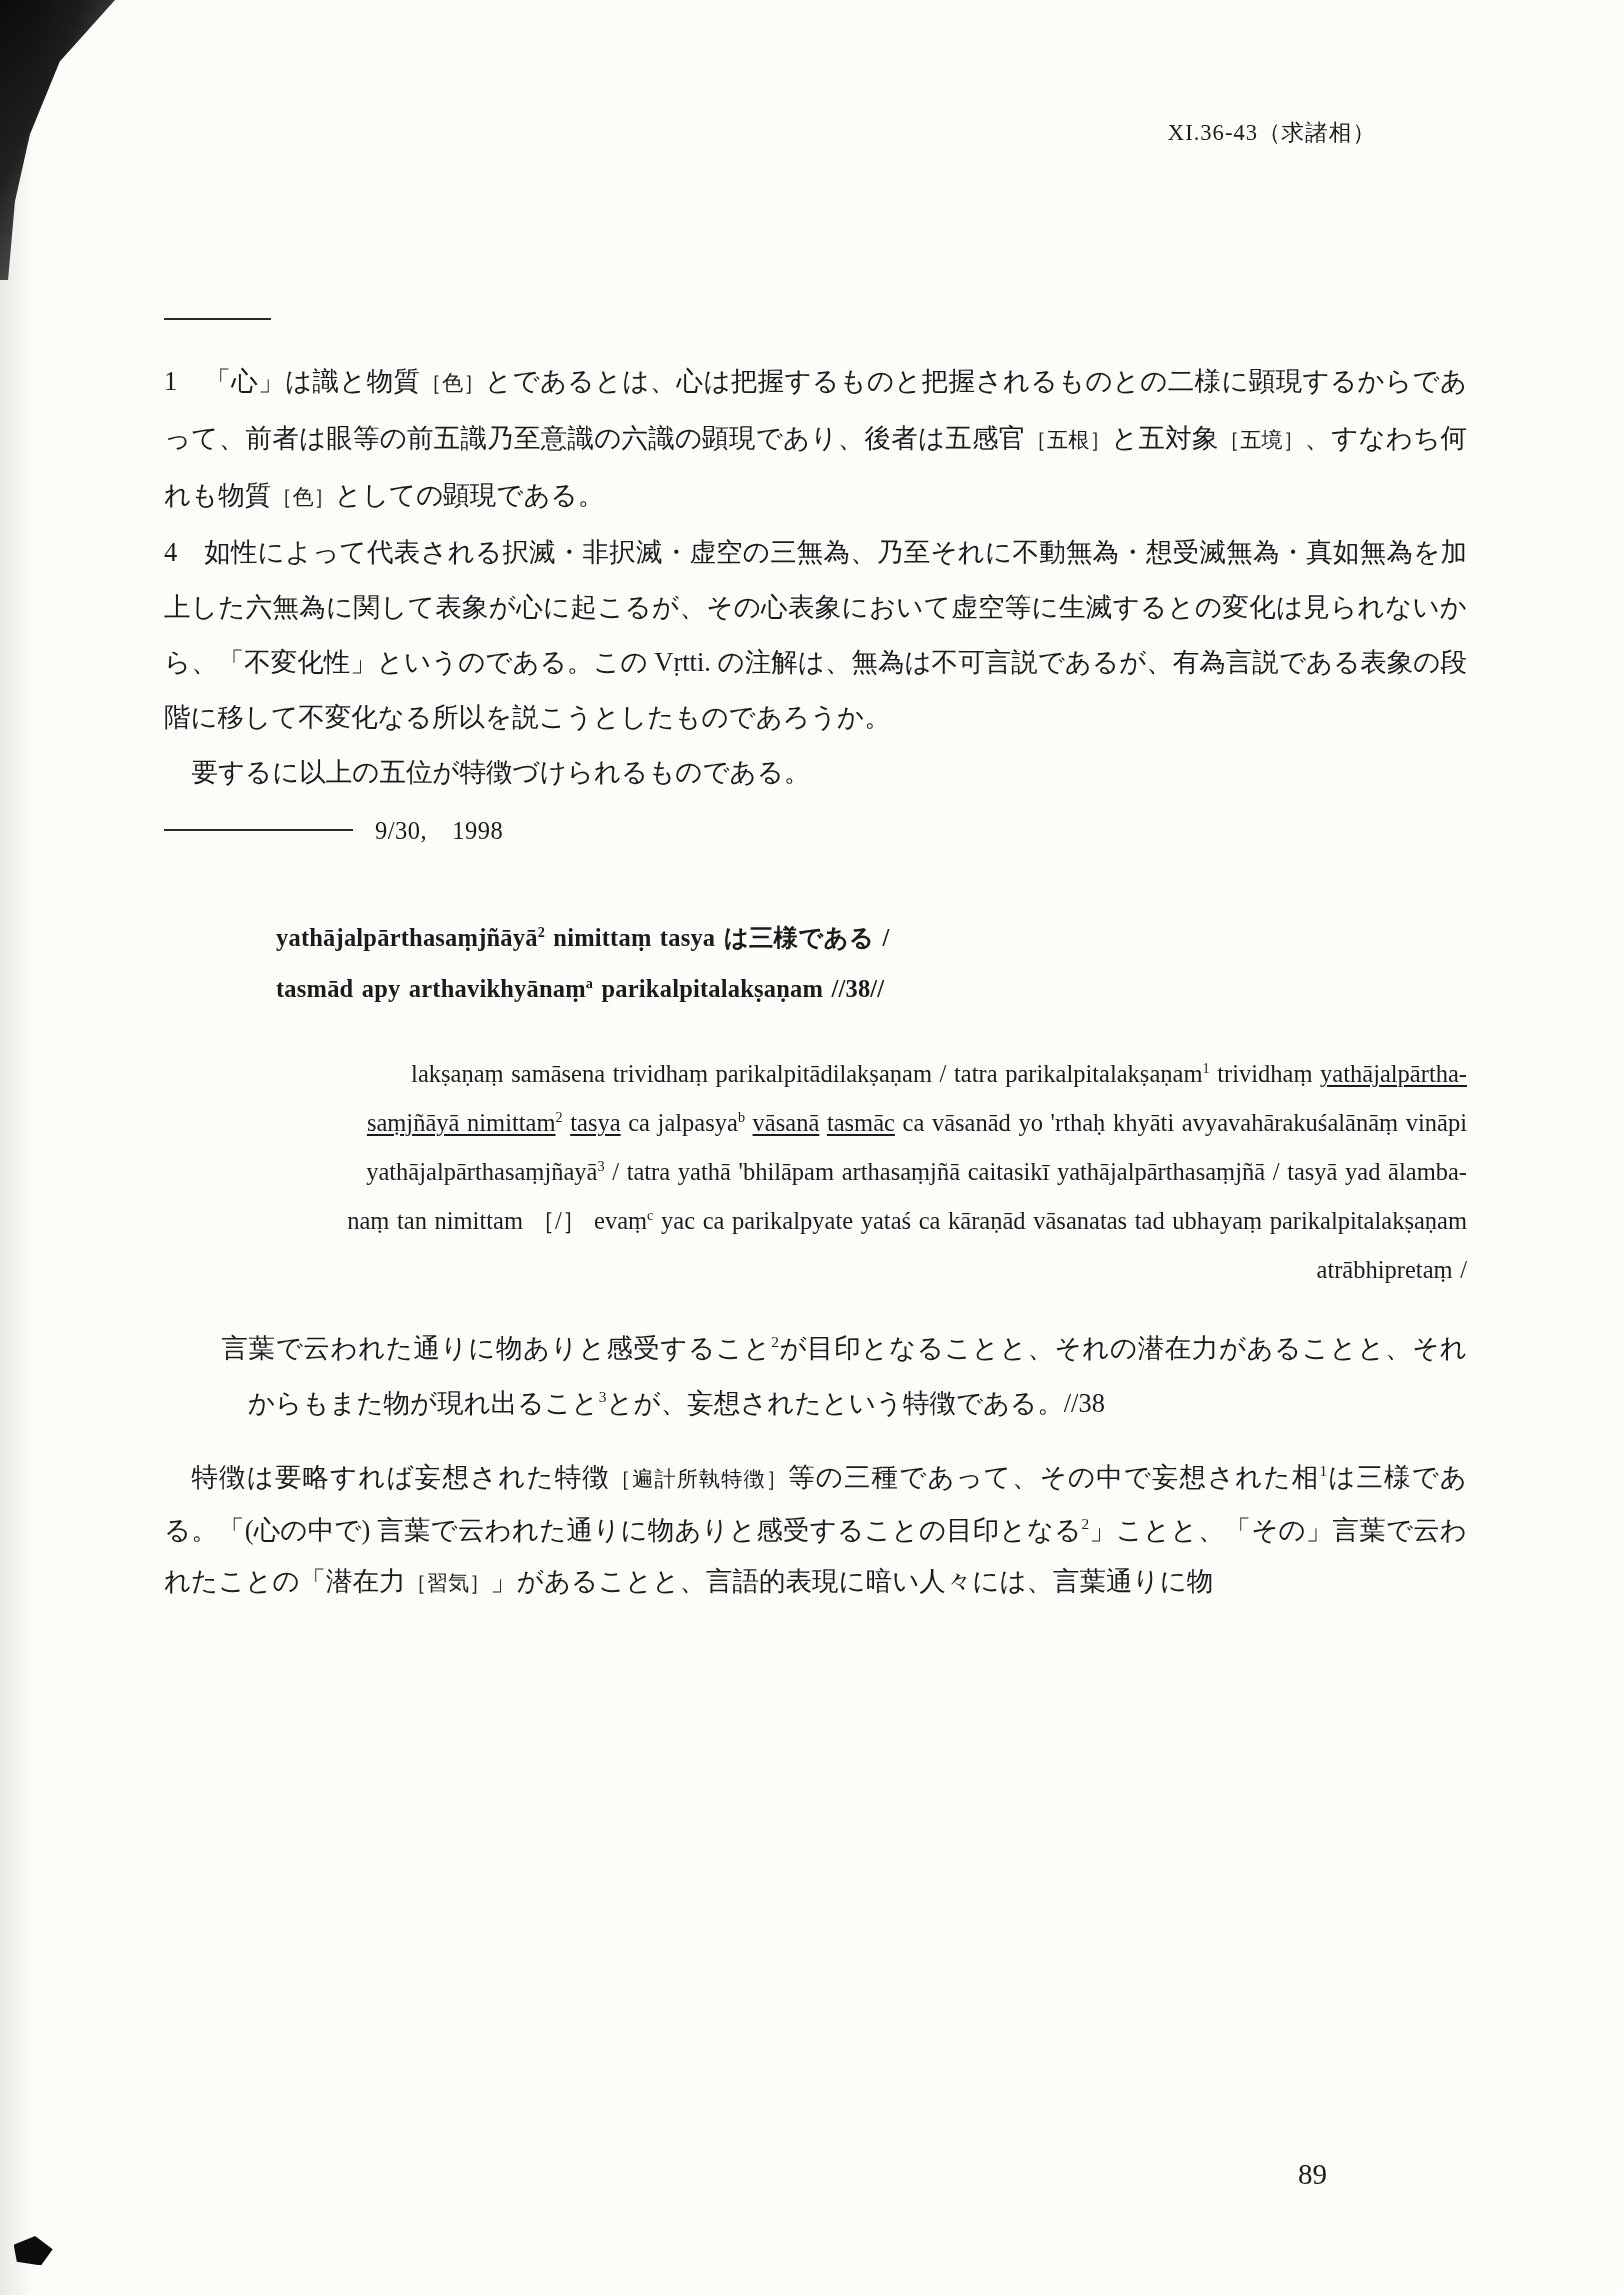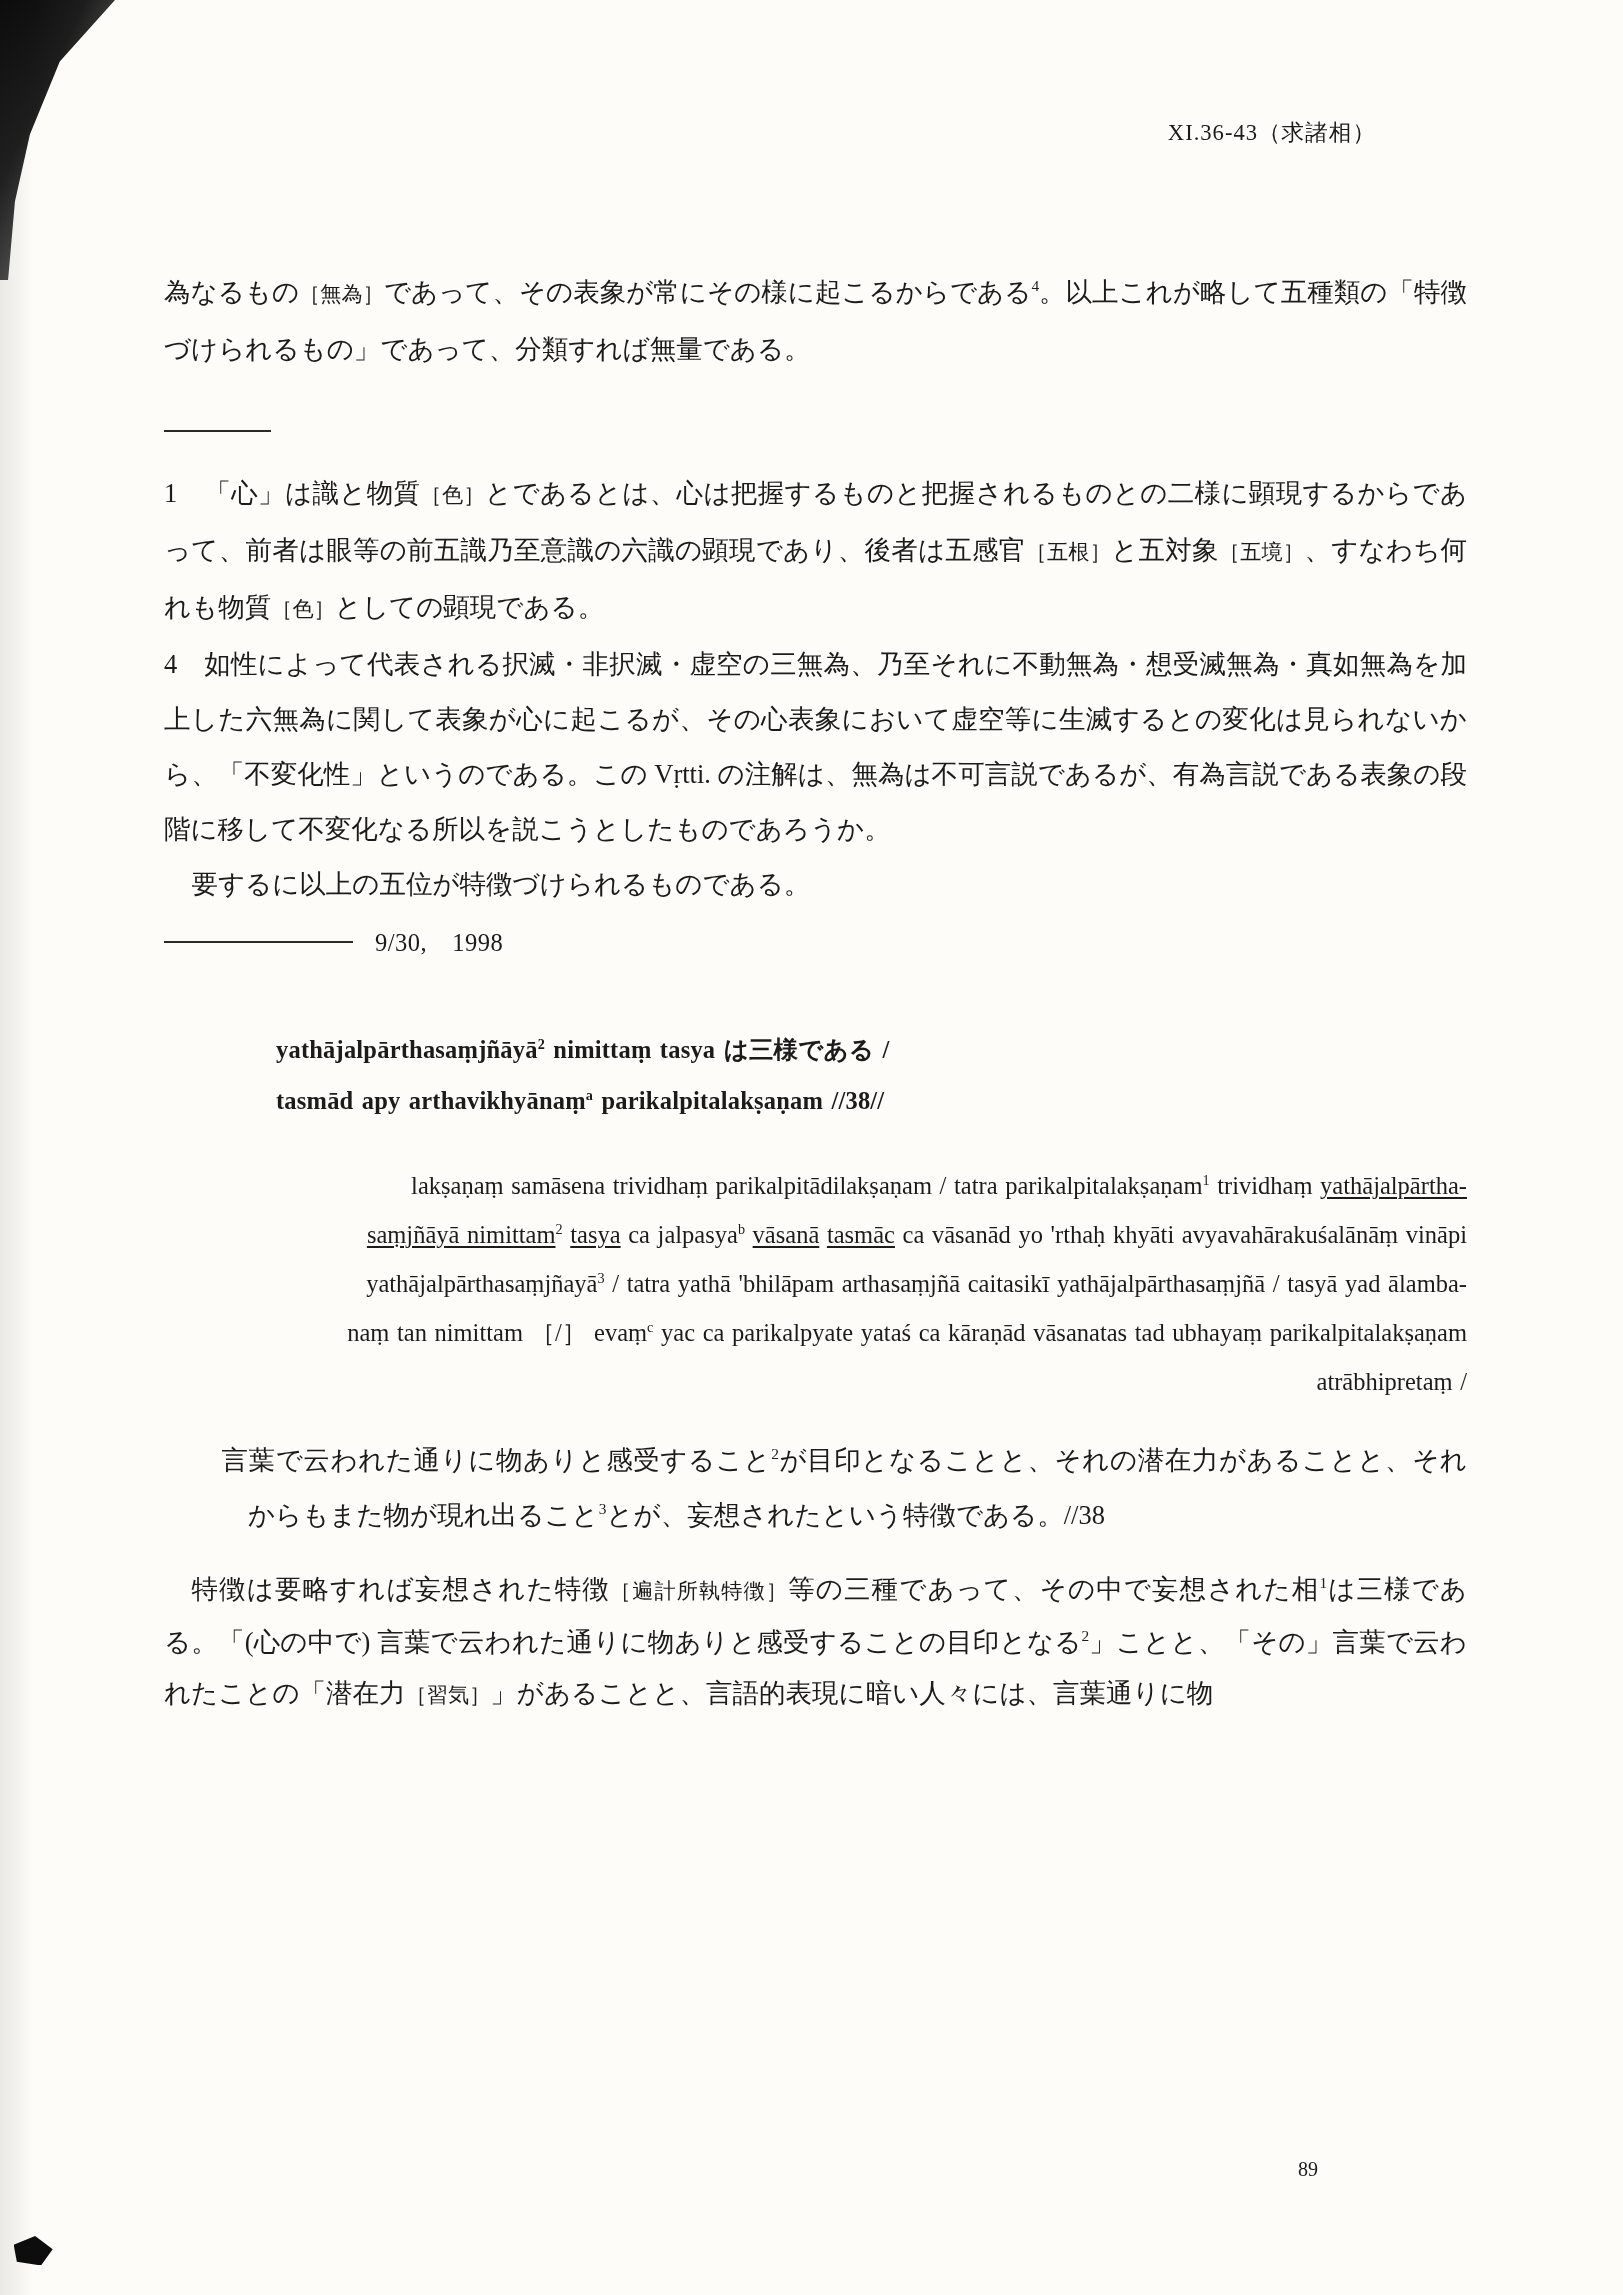--- a/index.html
+++ b/index.html
@@ -80,21 +80,21 @@
   }
 
   .final {
     margin-top: 20.6px;
     text-indent: 27.5px;
     line-height: 51px;
   }
 
   .page-number {
     position: absolute; top: 2158px; left: 1298px;
-    font-size: 20px;
+    font-size: 29px;
   }
 
   
   .seg-sup { vertical-align: super; font-size: 0.58em; line-height: 0; }
   .seg-i   { font-style: italic; }
   .seg-u   { text-decoration: underline; text-underline-offset: 3.4px; text-decoration-thickness: 1.5px; }
   .seg-sm  { font-size: 0.8em; }
 </style>
 </head>
 <body>
@@ -102,21 +102,20 @@
 <div class="page">
 
   <div class="artifact-top-left"></div>
   <div class="edge-shade"></div>
   <div class="artifact-bottom-left"></div>
 
   <div class="running-header">XI.36-43（求諸相）</div>
 
   <div class="content">
 
-    <p class="jp intro"><span>為なるもの</span><span class="seg-sm">［無為］</span><span>であって、その表象が常にその様に起こるからである</span><span class="seg-sup">4</span><span>。以上これが略して五種類の「特徴づけられるもの」であって、分類すれば無量である。</span></p>
 
     <div class="footnote-rule"></div>
 
     <div class="footnotes">
       <p class="jp fn"><span>1　「心」は識と物質</span><span class="seg-sm">［色］</span><span>とであるとは、心は把握するものと把握されるものとの二様に顕現するからであって、前者は眼等の前五識乃至意識の六識の顕現であり、後者は五感官</span><span class="seg-sm">［五根］</span><span>と五対象</span><span class="seg-sm">［五境］</span><span>、すなわち何れも物質</span><span class="seg-sm">［色］</span><span>としての顕現である。</span></p>
       <p class="jp fn"><span>4　如性によって代表される択滅・非択滅・虚空の三無為、乃至それに不動無為・想受滅無為・真如無為を加上した六無為に関して表象が心に起こるが、その心表象において虚空等に生滅するとの変化は見られないから、「不変化性」というのである。この Vṛtti. の注解は、無為は不可言説であるが、有為言説である表象の段階に移して不変化なる所以を説こうとしたものであろうか。</span></p>
       <p class="jp fn indent1">要するに以上の五位が特徴づけられるものである。</p>
       <div class="dateline">
         <span class="date-rule"></span>
         <span class="date-text">9/30,　1998</span>

